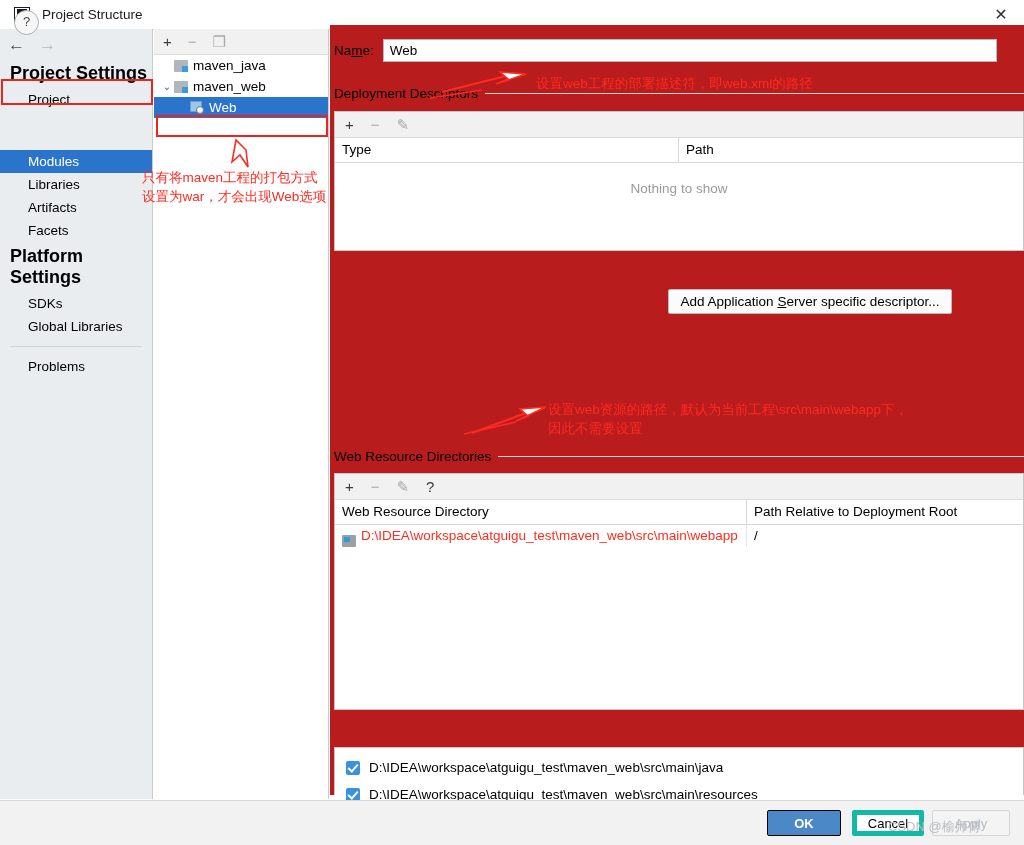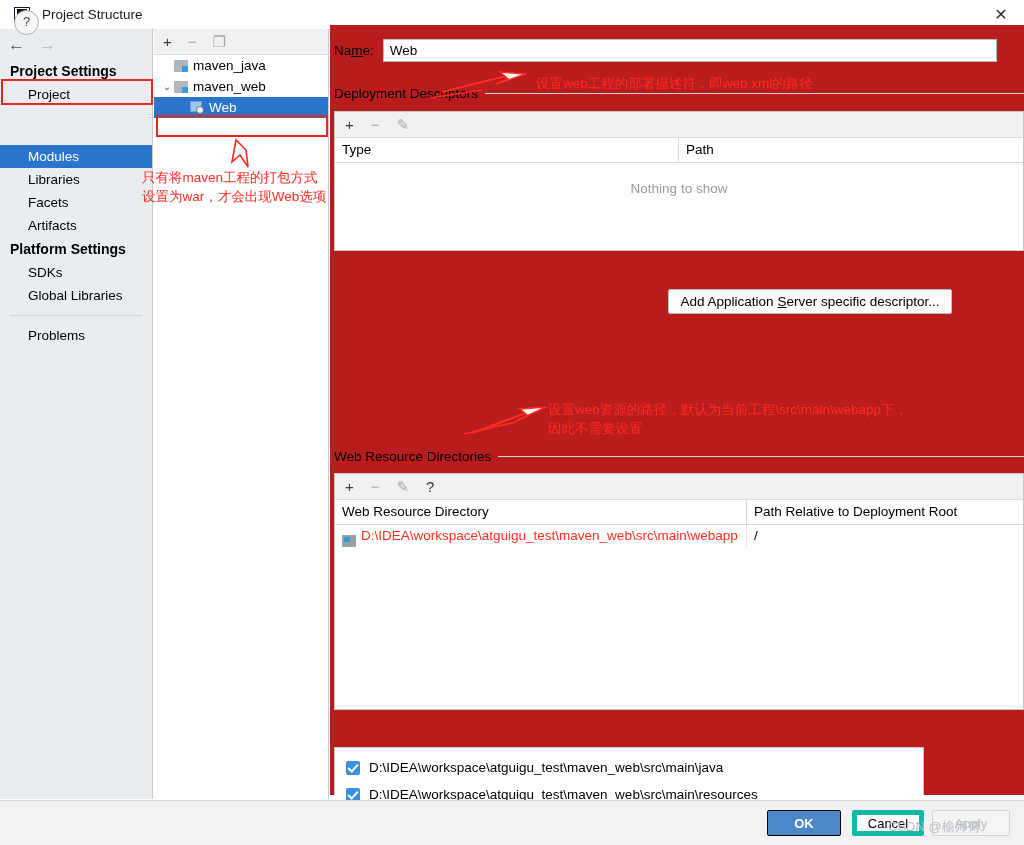--- a/index.html
+++ b/index.html
@@ -84,21 +84,21 @@
   }
   .nav-arrow {
     font-size: 17px;
     line-height: 1;
     color: #4a4f54;
   }
   .nav-arrow.disabled { color: #b3b8bd; }
 
   .side-group {
     font-weight: bold;
-    font-size: 14px;
+    font-size: 18px;
     padding: 4px 0 4px 10px;
     color: #000;
   }
   .side-item {
     font-size: 13.5px;
     padding: 3px 0 3px 28px;
     color: #000;
     height: 17px;
     line-height: 17px;
     box-sizing: content-box;
@@ -350,21 +350,21 @@
     font-size: 13.5px;
     color: #000;
     cursor: default;
   }
 
   
   #source-roots-box {
     position: absolute;
     left: 4px;
     top: 700px;
-    width: 590px;
+    width: 690px;
     height: 70px;
     border: 1px solid #c3c7cb;
     border-bottom: none;
     box-sizing: border-box;
     background: #ffffff;
     padding-top: 6px;
   }
   .sr-row {
     display: flex;
     align-items: center;
@@ -484,22 +484,22 @@
 <div id="sidebar">
   <div id="nav-row">
     <span class="nav-arrow">←</span>
     <span class="nav-arrow disabled">→</span>
   </div>
 
   <div class="side-group">Project Settings</div>
   <div class="side-item">Project</div>
   <div class="side-item selected">Modules</div>
   <div class="side-item">Libraries</div>
+  <div class="side-item">Artifacts</div>
   <div class="side-item">Facets</div>
-  <div class="side-item">Artifacts</div>
 
   <div class="side-group">Platform Settings</div>
   <div class="side-item">SDKs</div>
   <div class="side-item">Global Libraries</div>
 
   <div id="sidebar-sep"></div>
   <div class="side-item">Problems</div>
 </div>
 <div id="modules-highlight"></div>
 

